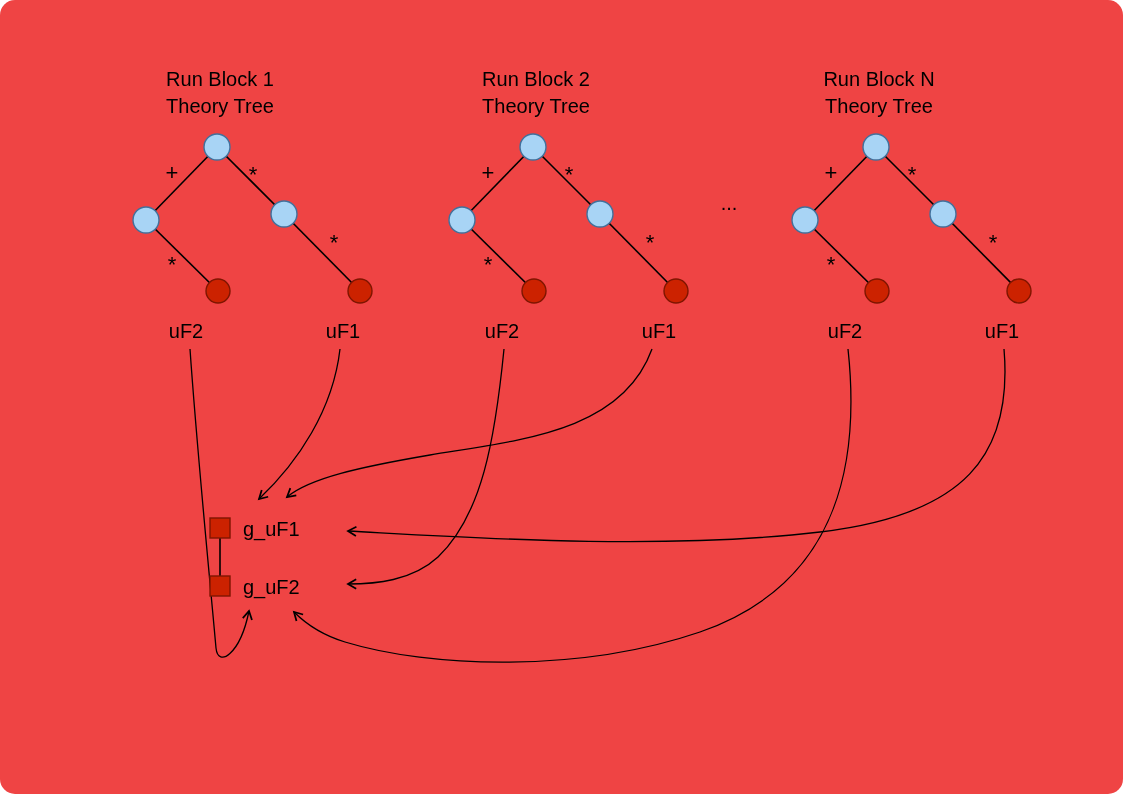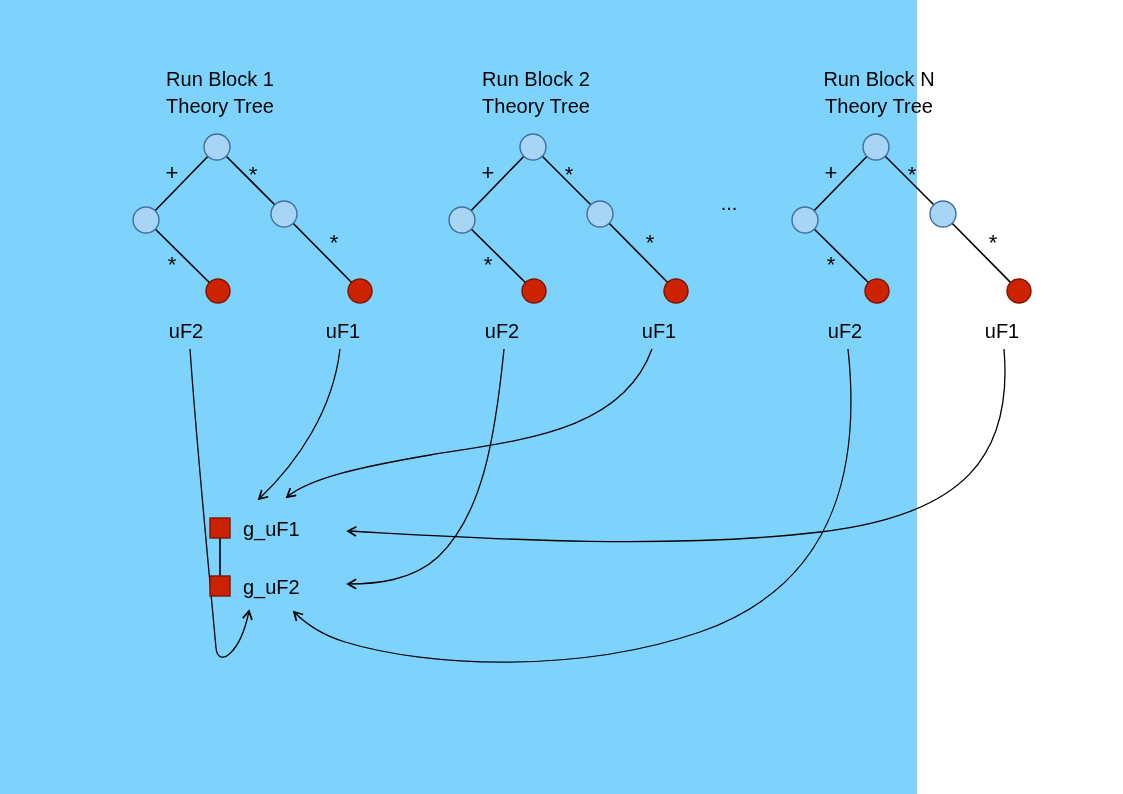--- a/index.html
+++ b/index.html
@@ -2,24 +2,25 @@
 <html><head>
 <meta charset="utf-8">
 <style>
   html, body {
     margin: 0;
     padding: 0;
     background: #ffffff;
   }
   #canvas {
     position: relative;
-    width: 917px;
+    width: 1123px;
     height: 794px;
-    background: #7dd3fc;
+    background: #ef4444;
     font-family: "Liberation Sans", sans-serif;
+    border-radius: 15px;
   }
   svg text {
     fill: #000000;
     font-family: "Liberation Sans", sans-serif;
   }
   .title {
     font-size: 20px;
     text-anchor: middle;
   }
   .op {

